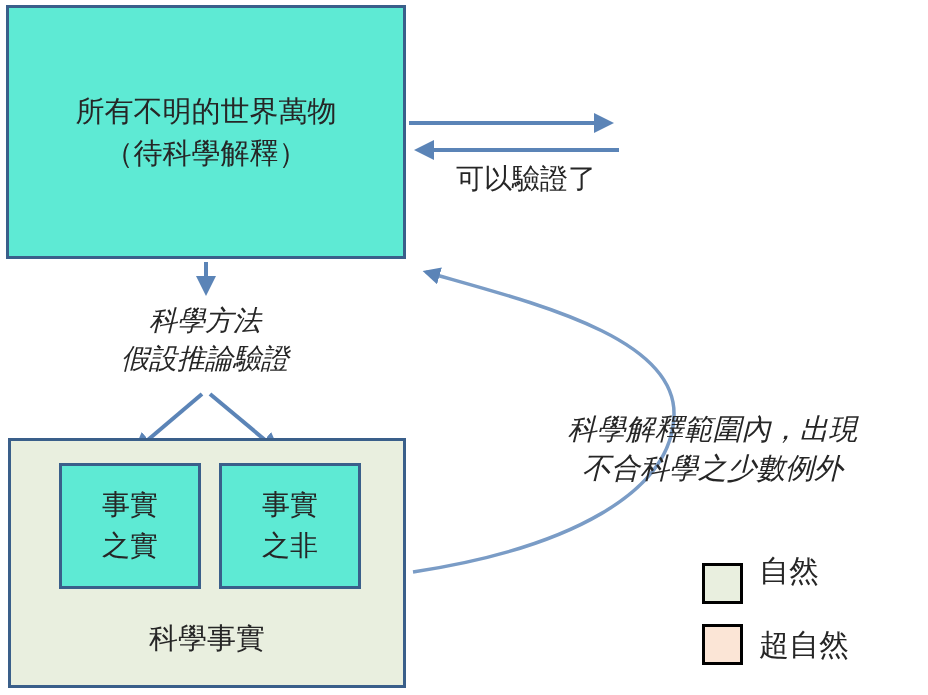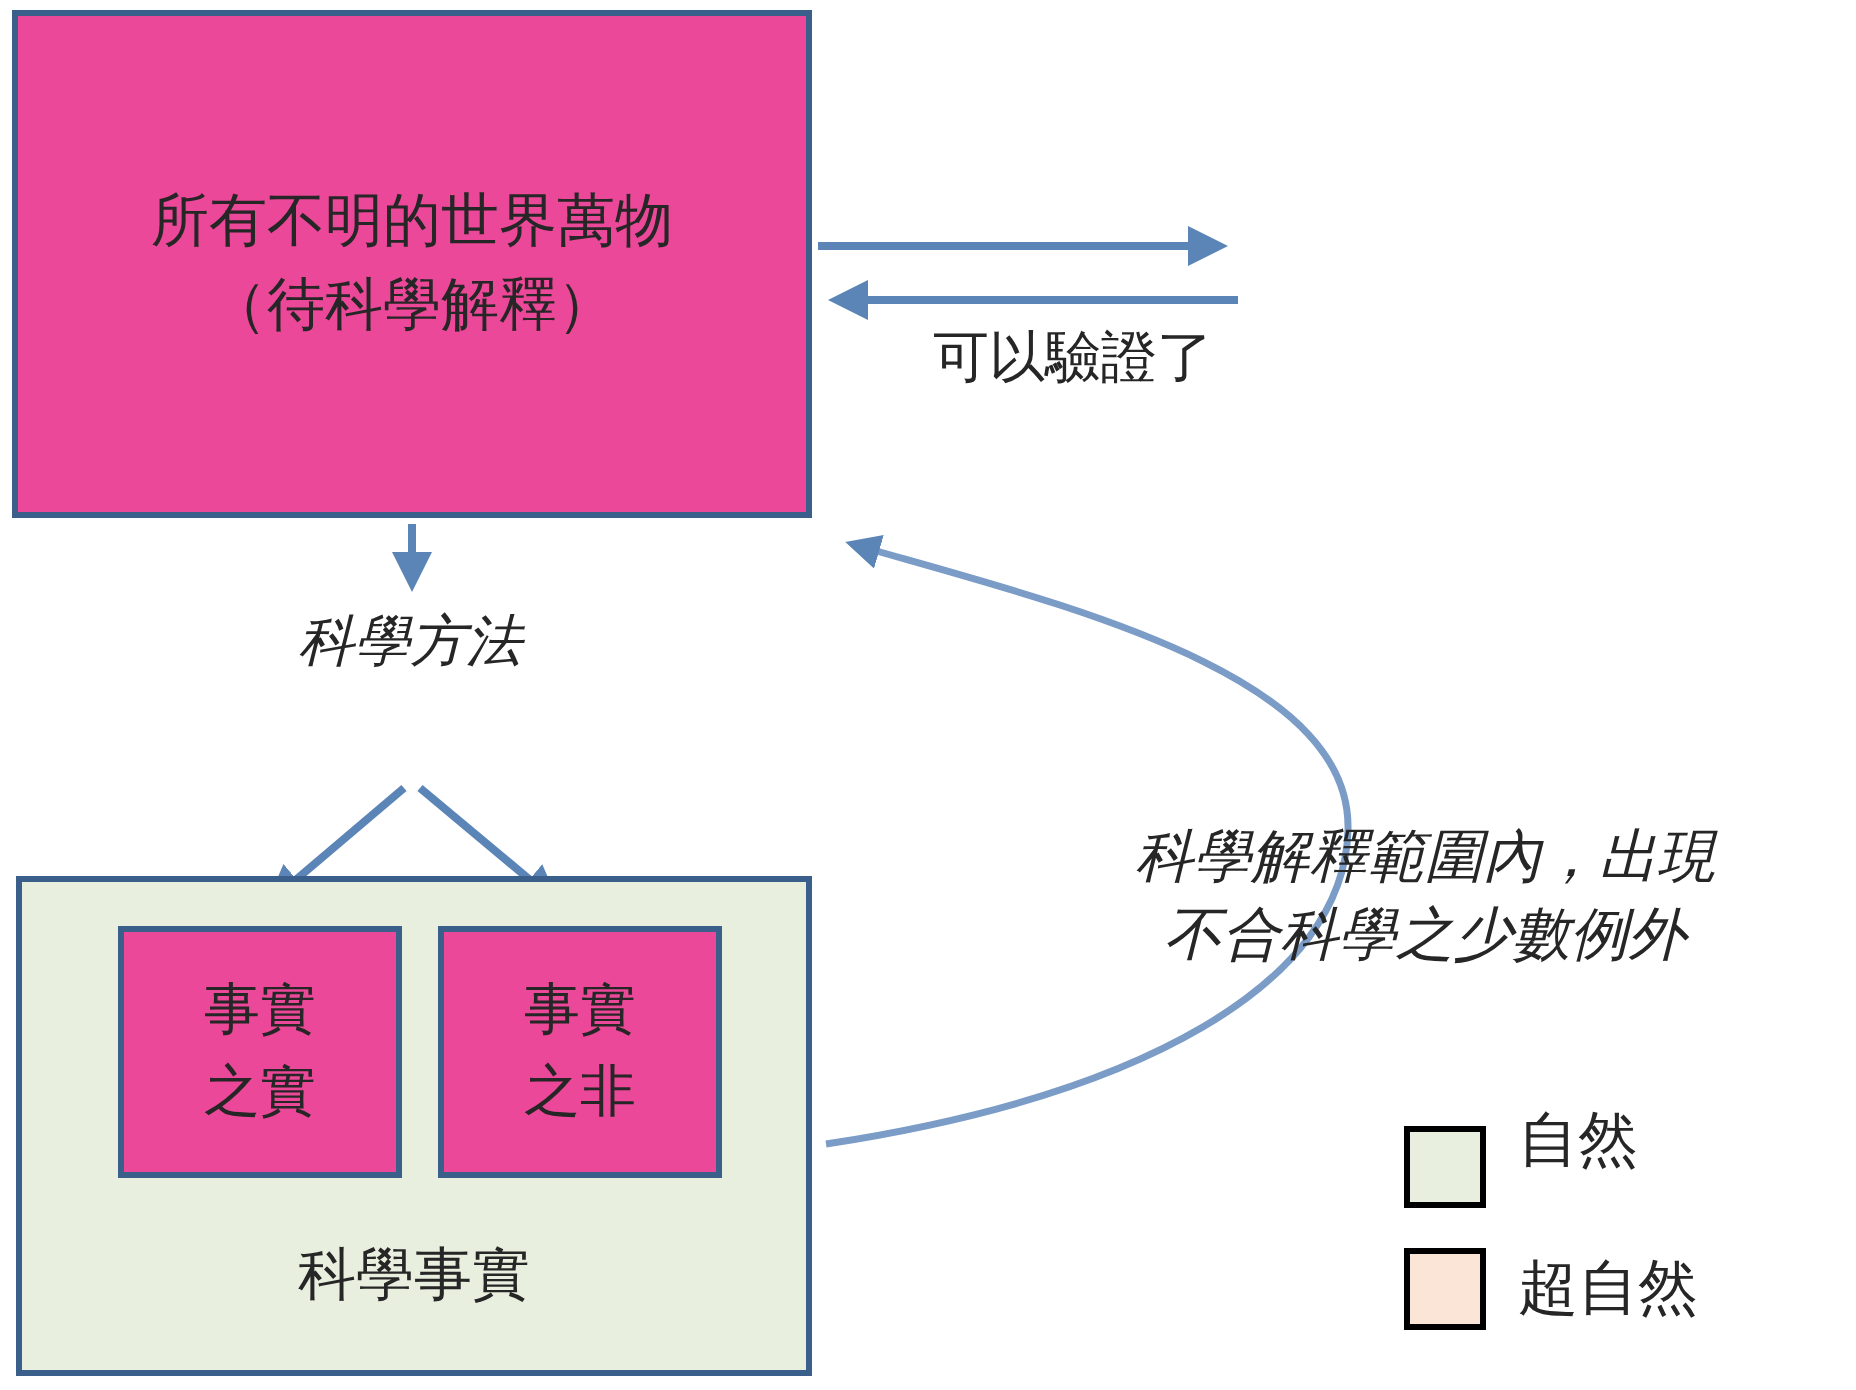--- a/index.html
+++ b/index.html
@@ -19,21 +19,21 @@
   .node {
     border: 3px solid #3A5F8A;
     display: flex;
     flex-direction: column;
     align-items: center;
     justify-content: center;
     text-align: center;
     font-size: 29px;
     line-height: 1.45;
   }
-  .white-node { background: #ec4899; }
+  .white-node { background: #5eead4; }
   .peach-node { background: #FBE5D6; }
   .green-node { background: #E9EFDF; }
   .label {
     font-size: 28px;
     line-height: 1.35;
     text-align: center;
     color: #262626;
   }
   .arrows-overlay {
     position: absolute;
@@ -69,24 +69,25 @@
     <path d="M 210 394 L 277 450" stroke="#5B84B7" stroke-width="4" fill="none" marker-end="url(#arrowhead)"></path>
     <path d="M 413 572 C 570 548 672 492 674 415 C 676 336 530 302 426 272" stroke="#7A9CC6" stroke-width="3.5" fill="none" marker-end="url(#arrowhead)"></path>
   </svg>
 
   <div class="abs node white-node" style="left:6px; top:5px; width:400px; height:254px;">
     <div>所有不明的世界萬物</div>
     <div>（待科學解釋）</div>
   </div>
 
 
-  <div class="abs label" style="left:434px; top:160px; width:205px;">可以驗證了</div>
+  <div class="abs label" style="left:391px; top:160px; width:205px;text-align:right;">可以驗證了</div>
 
   <div class="abs label" style="left:45px; top:302px; width:320px;font-style:italic;">
     <div>科學方法</div>
+    <div>假設推論驗證</div>
   </div>
 
   <div class="abs node green-node" style="left:8px; top:438px; width:398px; height:250px; justify-content:flex-start;">
 
     <div class="abs node white-node" style="left:48px; top:22px; width:142px; height:126px; font-size:28px;">
       <div>事實</div>
       <div>之實</div>
     </div>
 
     <div class="abs node white-node" style="left:208px; top:22px; width:142px; height:126px; font-size:28px;">

